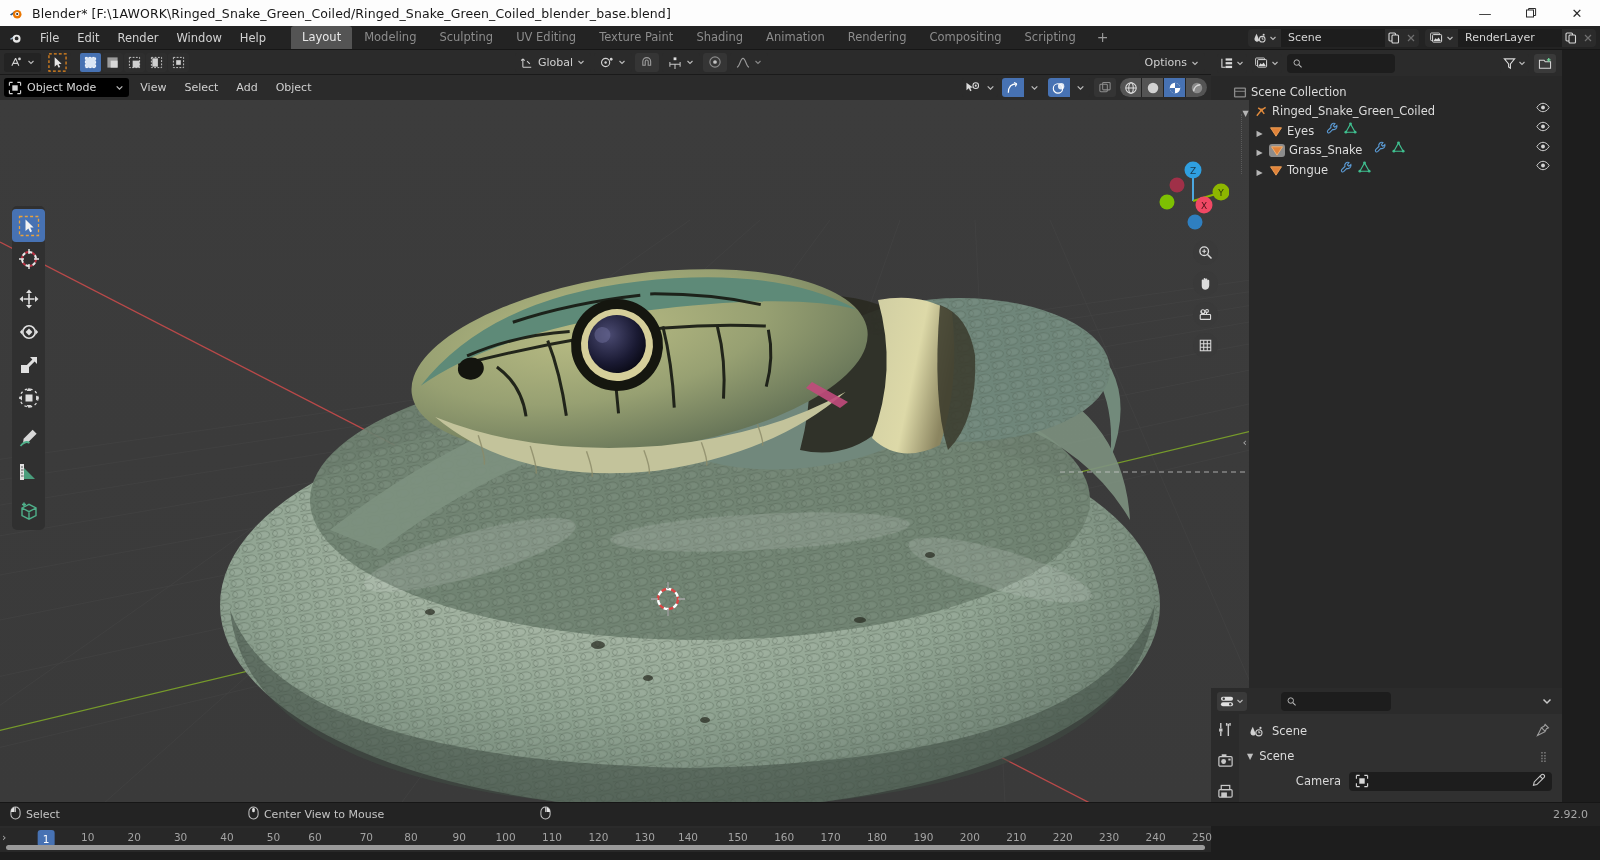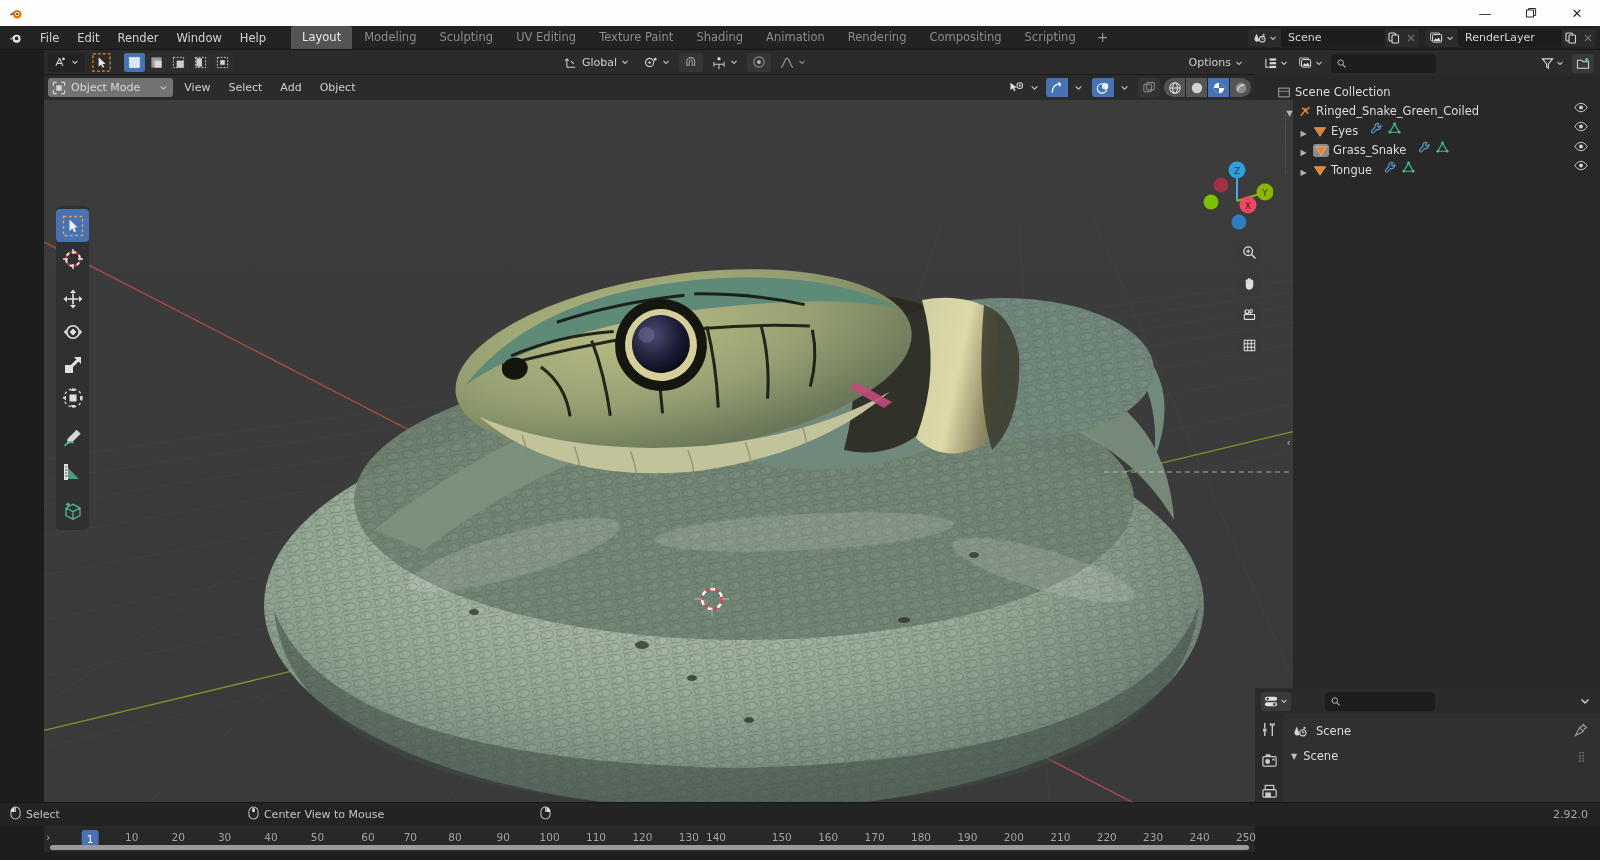--- a/index.html
+++ b/index.html
@@ -31,30 +31,30 @@
   .fieldgrp { display:flex; align-items:center; background:#2b2b2b; border-radius:4px; height:18px; }
   .fieldgrp .ic { display:flex; align-items:center; gap:2px; padding:0 4px 0 5px; }
   .fieldgrp .nm { background:#1d1d1d; color:#d5d5d5; font-size:11px; padding:2px 10px 3px 7px;
     min-width:104px; height:18px; display:flex; align-items:center;}
   .fieldgrp .btn2 { width:17px; height:18px; display:flex; align-items:center; justify-content:center; }
 
   
   .main { position:relative; height:752px; display:flex; }
 
   
-  .vpcol { position:relative; width:1211px; height:752px;margin-left:44px; }
+  .vpcol { position:relative; width:1211px; height:752px; }
 
   .vphdr { height:25px; background:#2b2b2b; display:flex; align-items:center; gap:3px;
     padding:0 4px; position:relative; border-bottom:1px solid #1a1a1a;}
   .vphdr2 { height:25px; background:#2b2b2b; display:flex; align-items:center; gap:4px;
     padding:0 4px; position:relative; }
   .hbtn { height:19px; background:#2b2b2b; border-radius:3px; display:flex; align-items:center;
     gap:4px; padding:0 6px; color:#d0d0d0; font-size:11px; cursor:default;}
   .hbtn.sunk { background:#232323; }
-  .modebtn { background:#737373; border-radius:3px; height:19px; display:flex; align-items:center;
+  .modebtn { background:#000000; border-radius:3px; height:19px; display:flex; align-items:center;
     gap:5px; padding:0 5px 0 4px; color:#d8d8d8; font-size:11px; }
   .menutxt { font-size:11px; color:#d0d0d0; padding:3px 7px; border-radius:3px; cursor:default;}
   .selmodes { display:flex; gap:1px; margin-left:6px; }
   .smbtn { width:21px; height:19px; background:#2e2e2e; display:flex; align-items:center;
     justify-content:center; border-radius:2px;}
   .smbtn.on { background:#4772b3; }
   .hdr-right { position:absolute; right:4px; top:3px; display:flex; align-items:center; gap:4px;}
   .shadegrp { display:flex; gap:1px; background:#232323; border-radius:10px; padding:0; }
   .shbtn { width:21px; height:19px; display:flex; align-items:center; justify-content:center;
     background:#545454;}
@@ -160,20 +160,21 @@
 
   <div class="titlebar">
     <span class="blogo">
       <svg width="16" height="16" viewBox="0 0 16 16">
         <path d="M2 9.5 L7 6 L7 8 L3.3 10.4 Z" fill="#265787"></path>
         <circle cx="9.2" cy="9.3" r="4.3" fill="#ea7600"></circle>
         <circle cx="9.2" cy="9.0" r="2.1" fill="#ffffff"></circle>
         <circle cx="9.2" cy="9.0" r="1.1" fill="#2b2b2b"></circle>
       </svg>
     </span>
+    <span class="ttext">Blender* [F:\1AWORK\Ringed_Snake_Green_Coiled/Ringed_Snake_Green_Coiled_blender_base.blend]</span>
     <div class="wbtns">
       <div class="wbtn">—</div>
       <div class="wbtn">
         <svg width="12" height="12" viewBox="0 0 12 12">
             <rect x="1.5" y="3" width="7" height="7" fill="none" stroke="#2a2a2a" stroke-width="1"></rect>
             <path d="M3.6 3V1.5h7V8.5H9" fill="none" stroke="#2a2a2a" stroke-width="1"></path>
           </svg>
       </div>
       <div class="wbtn close">✕</div>
     </div>
@@ -808,29 +809,29 @@
           </div>
         </div>
 
         <div class="tlrow">
           <div class="ticks" id="tl-ticks">
               <div class="tick" style="left: 87.7831px;">10</div>
               <div class="tick" style="left: 134.209px;">20</div>
               <div class="tick" style="left: 180.635px;">30</div>
               <div class="tick" style="left: 227.06px;">40</div>
               <div class="tick" style="left: 273.486px;">50</div>
-              <div class="tick" style="left: 324px;">60</div>
+              <div class="tick" style="left: 315px;">60</div>
               <div class="tick" style="left: 366.337px;">70</div>
               <div class="tick" style="left: 411px;">80</div>
               <div class="tick" style="left: 459.189px;">90</div>
               <div class="tick" style="left: 505.614px;">100</div>
               <div class="tick" style="left: 552.04px;">110</div>
               <div class="tick" style="left: 598.466px;">120</div>
               <div class="tick" style="left: 644.892px;">130</div>
-              <div class="tick" style="left: 672px;">140</div>
+              <div class="tick" style="left: 688px;">140</div>
               <div class="tick" style="left: 737.743px;">150</div>
               <div class="tick" style="left: 784.169px;">160</div>
               <div class="tick" style="left: 830.594px;">170</div>
               <div class="tick" style="left: 877.02px;">180</div>
               <div class="tick" style="left: 923.446px;">190</div>
               <div class="tick" style="left: 969.871px;">200</div>
               <div class="tick" style="left: 1016.3px;">210</div>
               <div class="tick" style="left: 1062.72px;">220</div>
               <div class="tick" style="left: 1109.15px;">230</div>
               <div class="tick" style="left: 1155.57px;">240</div>
@@ -1089,20 +1090,37 @@
                 </svg>
             </span>
           </div>
 
           <div class="propsect">
             <span style="font-size:8px;color:#c0c0c0;">▼</span>
             <span>Scene</span>
             <span style="position:absolute;right:14px;color:#7c7c7c;font-size:10px;letter-spacing:1px;">⣿</span>
           </div>
 
+          <div class="proprow">
+            <span class="plbl">Camera</span>
+            <div class="propfield">
+              <span style="display:flex;">
+                <svg width="14" height="14" viewBox="0 0 15 15">
+                  <path d="M1.5 1.5 h3.5 M1.5 1.5 v3.5 M13.5 1.5 h-3.5 M13.5 1.5 v3.5 M1.5 13.5 h3.5 M1.5 13.5 v-3.5 M13.5 13.5 h-3.5 M13.5 13.5 v-3.5" stroke="#d8d8d8" stroke-width="1.2" fill="none"></path>
+                  <rect x="4.6" y="4.6" width="5.8" height="5.8" fill="#d8d8d8"></rect>
+                </svg>
+              </span>
+              <span style="flex:1;font-size:11px;color:#ddd;padding-left:6px;"></span>
+              <span>
+                <svg width="14" height="14" viewBox="0 0 15 15">
+                    <path d="M10.2 1.8 a2 2 0 0 1 2.8 2.8 L11.4 6.2 L8.6 3.4 Z M8.6 3.4 L2.4 9.6 L1.6 13.2 L5.2 12.4 L11.4 6.2" fill="none" stroke="#c8c8c8" stroke-width="1.2"></path>
+                  </svg>
+              </span>
+            </div>
+          </div>
 
         </div>
       </div>
     </div>
   </div>
 
   <div class="status">
     <div class="stitem">
       <span>
         <svg width="11" height="14" viewBox="0 0 12 15">

